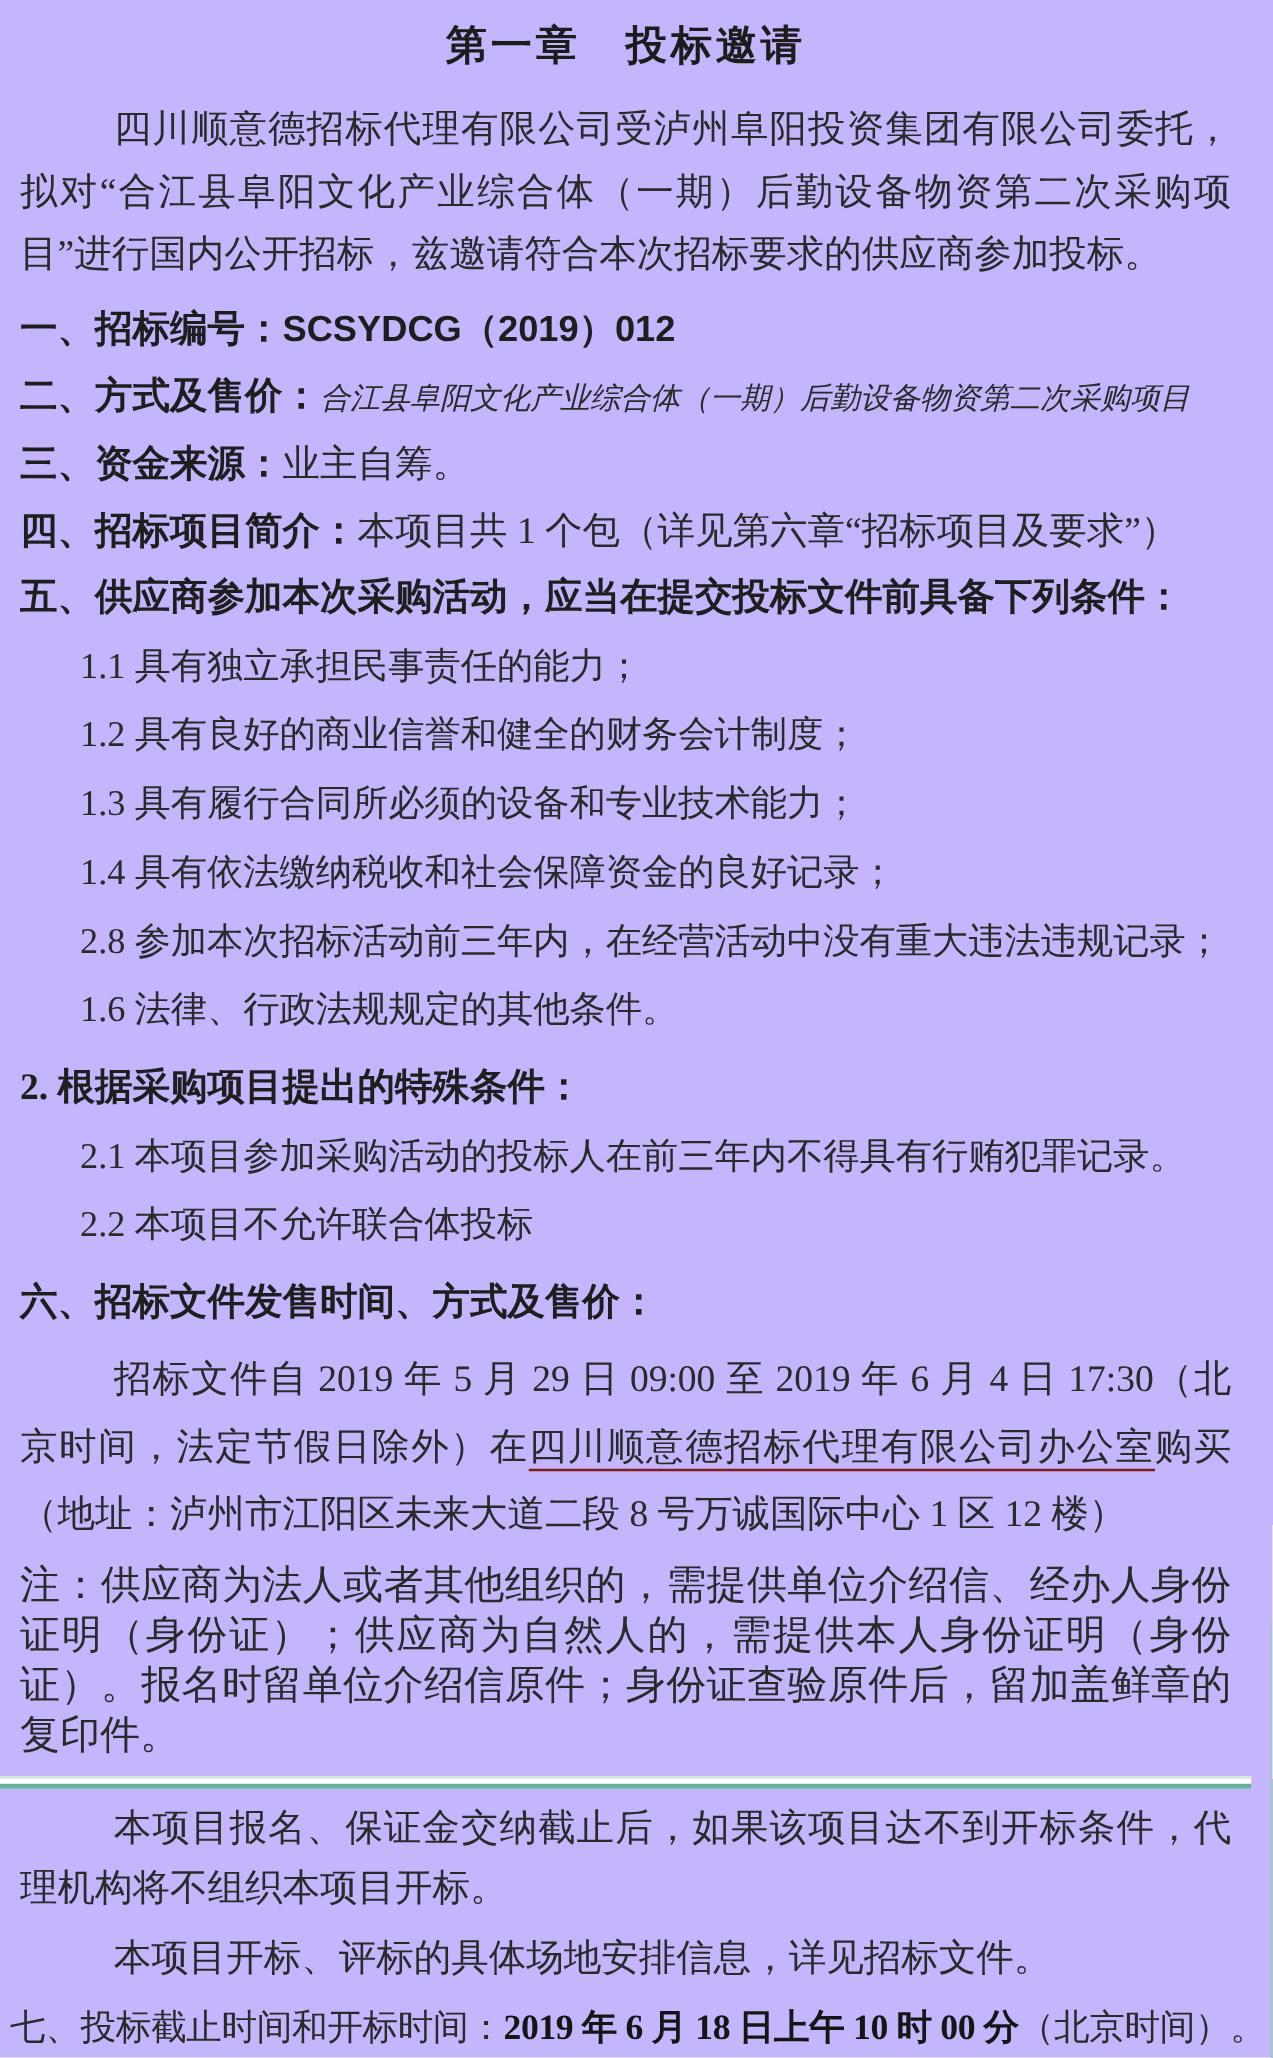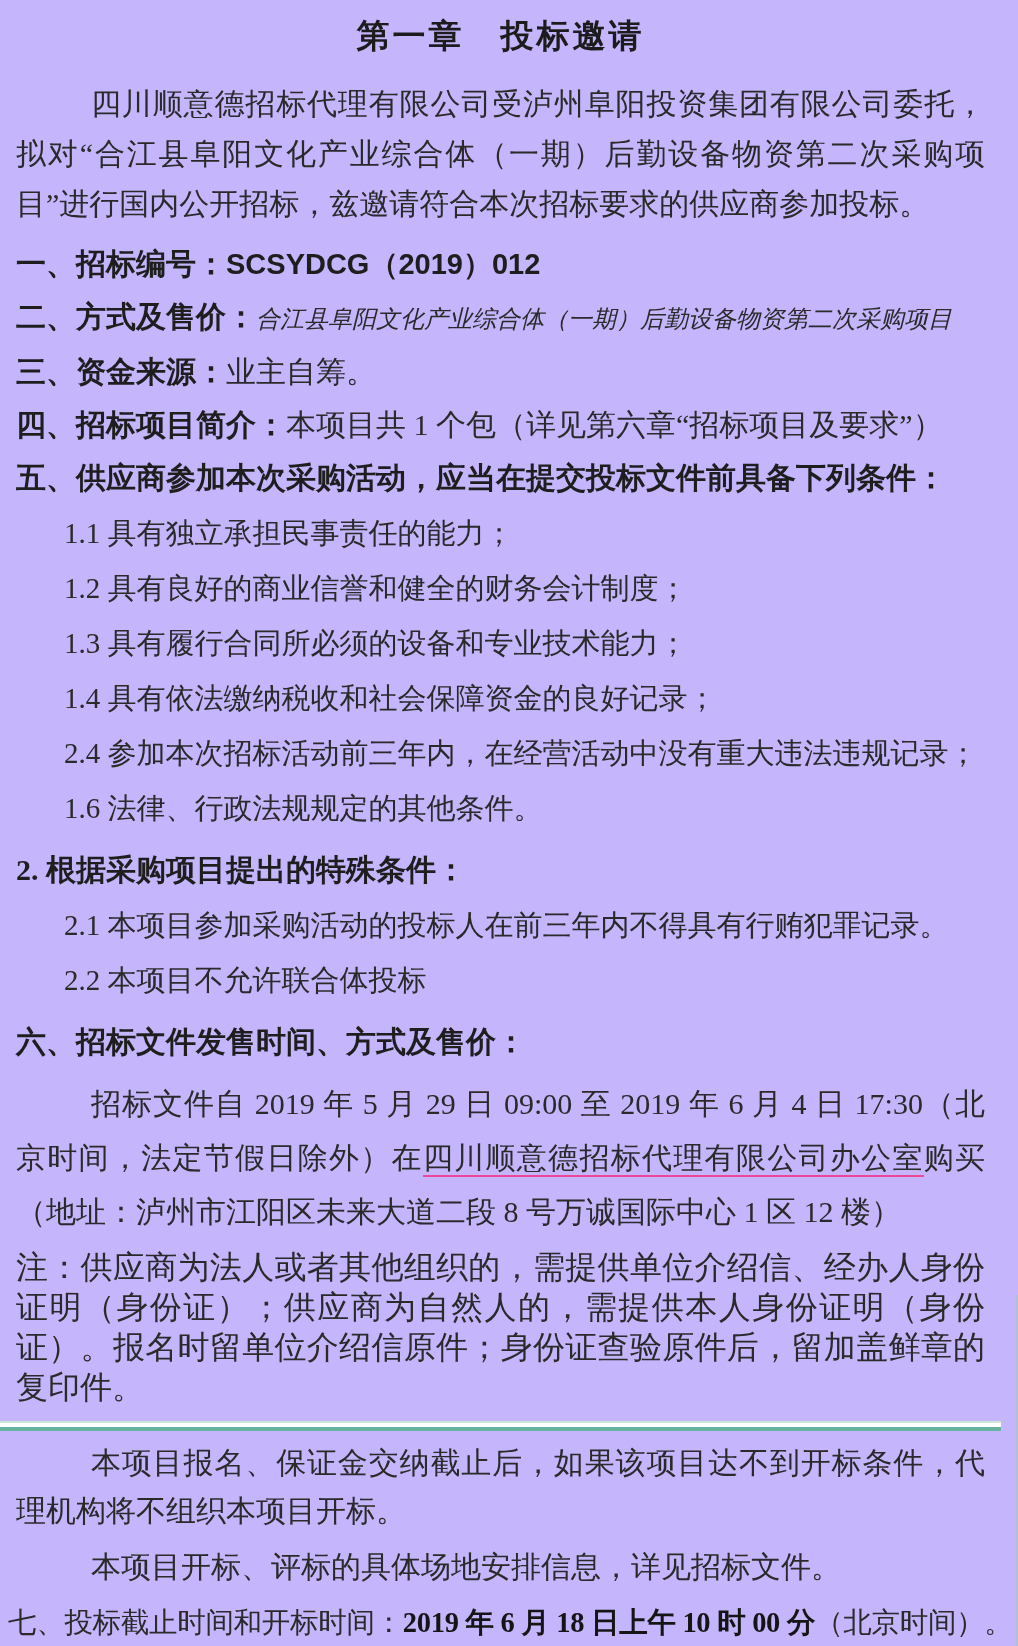--- a/index.html
+++ b/index.html
@@ -23,21 +23,21 @@
   .indent{text-indent:2.5em;}
   .item{font-size:30px;line-height:36px;margin:17px 0;font-weight:700;color:#1e1e1e;}
   .item .value{font-weight:400;color:#2a2a2a;}
   .item .value-sm{font-weight:400;font-size:24px;color:#2a2a2a;font-style:italic;}
   .latin{font-family:"Liberation Sans","DejaVu Sans",sans-serif;}
   .sub{font-size:29px;line-height:36px;margin:19px 0;padding-left:48px;font-weight:400;}
   .gap-top{margin-top:26px;}
   .sale-para{font-size:30px;line-height:54px;text-align:justify;text-indent:2.5em;margin:12px 0 0 0;}
   .price-para{font-size:27px;line-height:40px;margin:12px 0 0 0;text-indent:2.3em;white-space:nowrap;letter-spacing:-0.3px;}
   .note-para{font-size:32px;line-height:40px;text-align:justify;margin:8px 0 0 0;}
-  .ul{border-bottom:2px solid #ec4899;padding-bottom:1px;}
+  .ul{border-bottom:2px solid #7f1d1d;padding-bottom:1px;}
   .rule{
     margin:14px -16px 0 -16px;
     height:10px;
     box-sizing:border-box;
     border-top:2px solid #cfe7db;
     border-bottom:4px solid #67b29f;
     background:#ffffff;
   }
   .notice{font-size:30px;line-height:48px;text-indent:2.5em;text-align:justify;margin:8px 0 0 0;}
   .deadline{font-size:28.5px;line-height:36px;margin:14px 0 0 -8px;white-space:nowrap;letter-spacing:-0.3px;font-weight:400;}
@@ -68,21 +68,21 @@
   <div class="item">
     <span>四、招标项目简介：</span><span class="value">本项目共 1 个包（详见第六章“招标项目及要求”）</span>
   </div>
 
   <div class="item">五、供应商参加本次采购活动，应当在提交投标文件前具备下列条件：</div>
 
   <div class="sub">1.1 具有独立承担民事责任的能力；</div>
   <div class="sub">1.2 具有良好的商业信誉和健全的财务会计制度；</div>
   <div class="sub">1.3 具有履行合同所必须的设备和专业技术能力；</div>
   <div class="sub">1.4 具有依法缴纳税收和社会保障资金的良好记录；</div>
-  <div class="sub">2.4 参加本次招标活动前三年内，在经营活动中没有重大违法违规记录；</div>
+  <div class="sub">2.8 参加本次招标活动前三年内，在经营活动中没有重大违法违规记录；</div>
   <div class="sub">1.6 法律、行政法规规定的其他条件。</div>
 
   <div class="item gap-top">2. 根据采购项目提出的特殊条件：</div>
 
   <div class="sub">2.1 本项目参加采购活动的投标人在前三年内不得具有行贿犯罪记录。</div>
   <div class="sub">2.2 本项目不允许联合体投标</div>
 
   <div class="item gap-top">六、招标文件发售时间、方式及售价：</div>
 
   <p class="sale-para"><span>招标文件自 2019 年 5 月 29 日 09:00 至 2019 年 6 月 4 日 17:30（北京时间，法定节假日除外）在</span><span class="ul">四川顺意德招标代理有限公司办公室</span><span>购买（地址：泸州市江阳区未来大道二段 8 号万诚国际中心 1 区 12 楼）</span></p>

